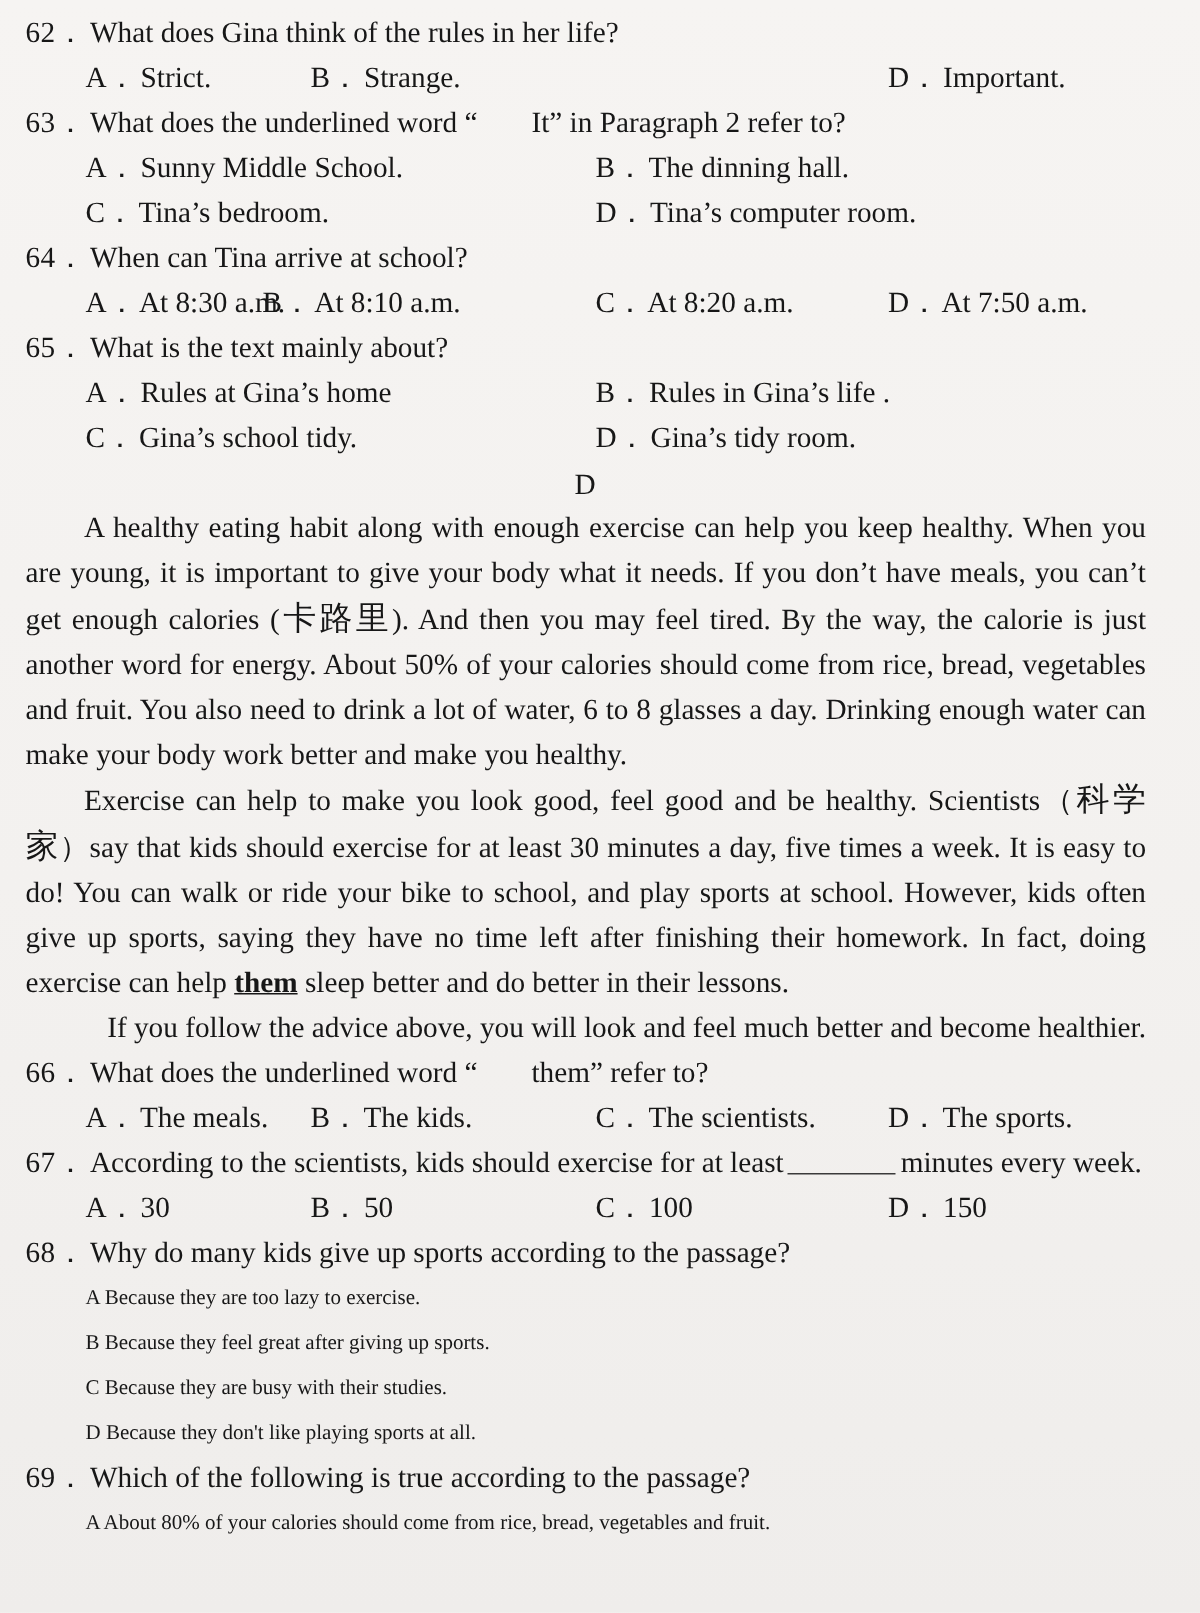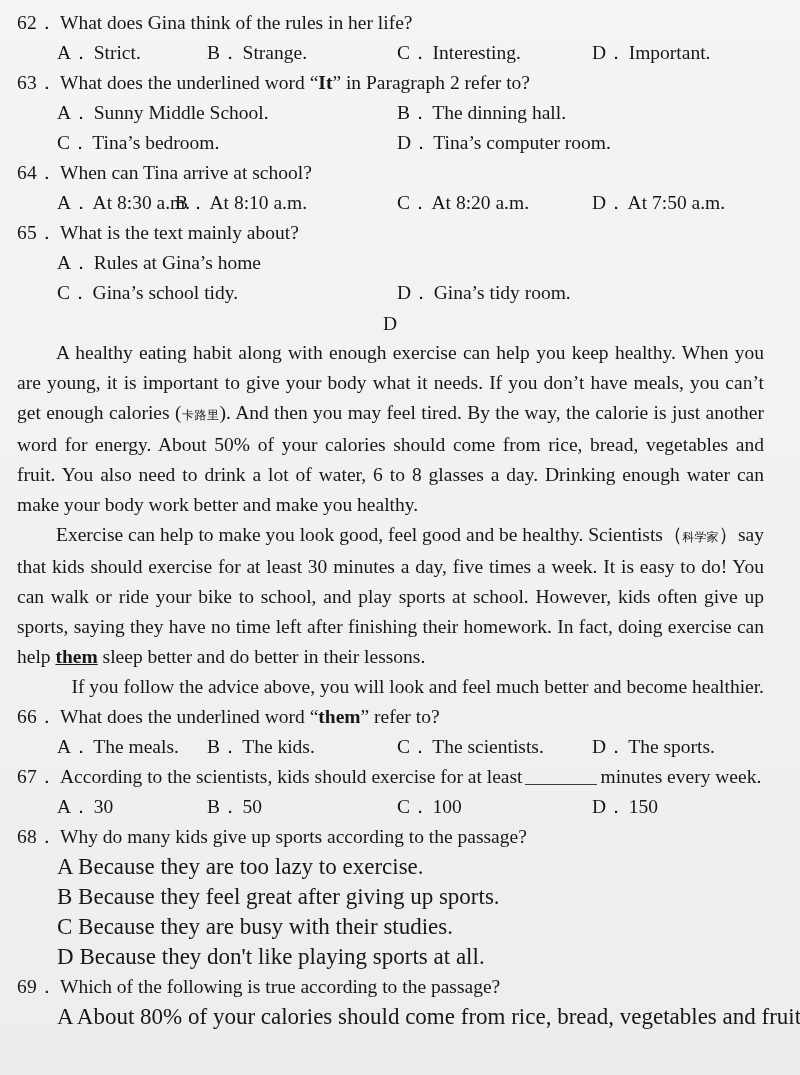--- a/index.html
+++ b/index.html
@@ -35,21 +35,21 @@
   .q-num {
     width: 43px;
     flex: 0 0 43px;
     text-align: left;
     letter-spacing: 0.3px;
   }
   .q-text {
     flex: 1 1 auto;
     white-space: normal;
   }
-  .q-text b { font-weight: bold; }
+  .q-text b { font-weight: normal; margin-left: 36px; }
   .blank {
     display: inline-block;
     width: 72px;
     border-bottom: 1.4px solid #3a3a3a;
     margin: 0 3px;
     vertical-align: -2px;
   }
 
   
   .opts {
@@ -73,21 +73,21 @@
   .c4 { left: 575px; }
   
   .v1 { left: 40px; }
   .v2 { left: 158px; }
   .v3 { left: 380px; }
   .v4 { left: 575px; }
   
   .s1 { left: 40px; }
   .s2 { left: 380px; }
   .opt-block {
-    font-size: 23px;
+    font-size: 14px;
     line-height: 30px;
     padding-left: 40px;
     white-space: nowrap;
   }
 
   
   .section-letter {
     text-align: center;
     font-size: 19.5px;
     line-height: 28px;
@@ -102,35 +102,34 @@
     text-align: justify;
     text-justify: inter-word;
     text-indent: 2em;
     margin: 0;
     padding: 0 1px 0 0;
     hyphens: none;
   }
   .para.last { text-align: right; }
   .para u { text-decoration: underline; }
   .para b { font-weight: bold; }
-  .cjk { font-family: "DejaVu Sans", "Liberation Sans", sans-serif; font-size: 12px; }
+  .cjk { font-family: "DejaVu Sans", "Liberation Sans", sans-serif; font-size: 22px; }
 </style>
 </head>
 <body>
 
 <div class="page">
 
   <div class="q">
     <span class="q-num">62．</span>
     <span class="q-text">What does Gina think of the rules in her life?</span>
   </div>
   <div class="opts">
     <span class="opt c1"><span class="lbl">A</span> <span>Strict.</span></span>
     <span class="opt c2"><span class="lbl">B</span> <span>Strange.</span></span>
-    <span class="opt c3"><span class="lbl">C</span> <span>Interesting.</span></span>
     <span class="opt c4"><span class="lbl">D</span> <span>Important.</span></span>
   </div>
 
   <div class="q">
     <span class="q-num">63．</span>
     <span class="q-text"><span>What does the underlined word “</span><b>It</b><span>” in Paragraph 2 refer to?</span></span>
   </div>
   <div class="opts">
     <span class="opt s1"><span class="lbl">A</span> <span>Sunny Middle School.</span></span>
     <span class="opt s2"><span class="lbl">B</span> <span>The dinning hall.</span></span>
@@ -150,20 +149,21 @@
     <span class="opt v3"><span class="lbl">C</span> <span>At 8:20 a.m.</span></span>
     <span class="opt v4"><span class="lbl">D</span> <span>At 7:50 a.m.</span></span>
   </div>
 
   <div class="q">
     <span class="q-num">65．</span>
     <span class="q-text">What is the text mainly about?</span>
   </div>
   <div class="opts">
     <span class="opt s1"><span class="lbl">A</span> <span>Rules at Gina’s home</span></span>
+    <span class="opt s2"><span class="lbl">B</span> <span>Rules in Gina’s life .</span></span>
   </div>
   <div class="opts">
     <span class="opt s1"><span class="lbl">C</span> <span>Gina’s school tidy.</span></span>
     <span class="opt s2"><span class="lbl">D</span> <span>Gina’s tidy room.</span></span>
   </div>
 
   <div class="section-letter">D</div>
 
   <p class="para"><span>A healthy eating habit along with enough exercise can help you keep healthy. When you are young, it is important to give your body what it needs. If you don’t have meals, you can’t get enough calories (</span><span class="cjk">卡路里</span><span>). And then you may feel tired. By the way, the calorie is just another word for energy. About 50% of your calories should come from rice, bread, vegetables and fruit. You also need to drink a lot of water, 6 to 8 glasses a day. Drinking enough water can make your body work better and make you healthy.</span></p>
 

